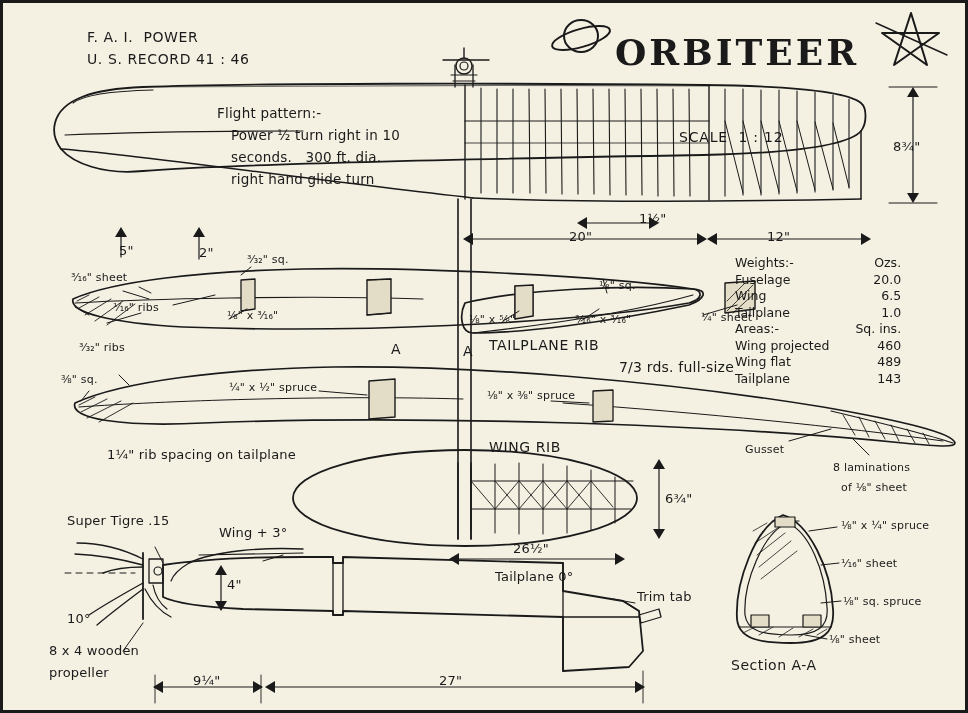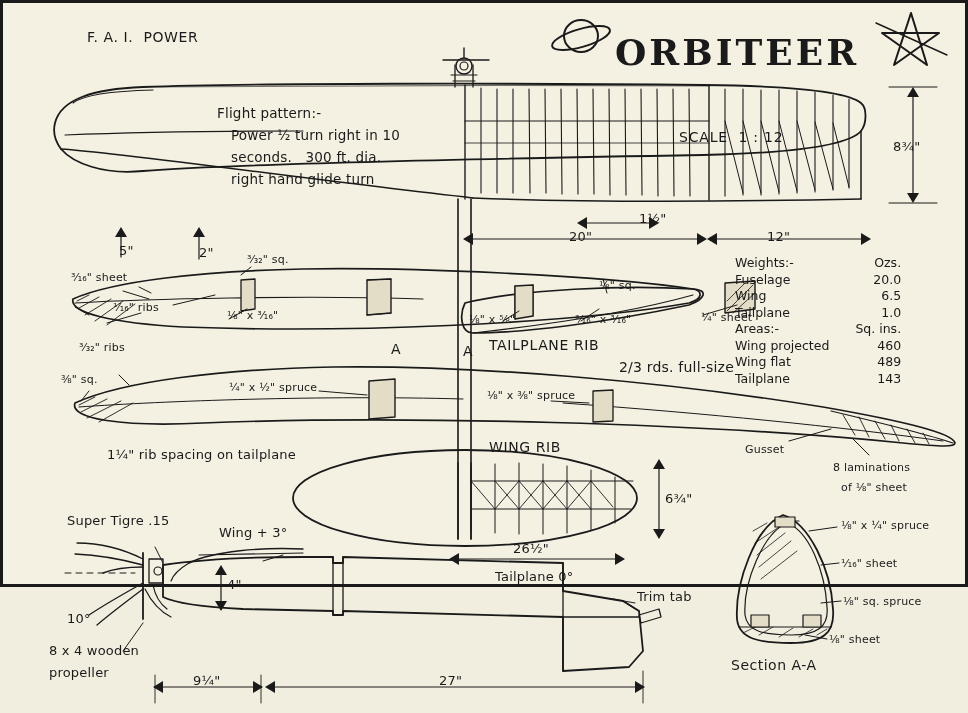--- a/index.html
+++ b/index.html
@@ -5,21 +5,21 @@
   html,body{margin:0;padding:0;}
   body{
     width:968px;height:713px;
     background:#f2eedf;
     font-family:"DejaVu Sans", sans-serif;
     color:#1a1a1a;
     overflow:hidden;
   }
   #sheet{
     position:relative;
-    width:968px;height:587px;
+    width:968px;height:713px;
     background:#f4f0e2;
     border:3px solid #1a1a1a;
     box-sizing:border-box;
   }
   .txt{
     position:absolute;
     white-space:pre;
     font-size:13px;
     line-height:1.25;
     letter-spacing:.2px;
@@ -323,20 +323,21 @@
       <path d="M806 528 L834 524" stroke-width="1"></path>
       <path d="M818 562 L836 560" stroke-width="1"></path>
       <path d="M818 600 L838 598" stroke-width="1"></path>
       <path d="M802 632 L824 636" stroke-width="1"></path>
 
       <path d="M392 342 L392 360" stroke-width="1" opacity="0"></path>
     </g>
   </svg>
 
   <div class="txt" style="left:84px;top:26px;font-size:14px;letter-spacing:.6px;">F. A. I.  POWER</div>
+  <div class="txt" style="left:84px;top:48px;font-size:14px;letter-spacing:.6px;">U. S. RECORD 41 : 46</div>
 
   <div class="title" style="left:612px;top:10px;margin-top:18px;">ORBITEER</div>
   <div class="txt" style="left:676px;top:78px;font-size:14px;letter-spacing:.8px;margin-top:48px;">SCALE  1 : 12</div>
 
   <div class="txt" style="left:214px;top:102px;font-size:13.5px;">Flight pattern:-</div>
   <div class="txt" style="left:228px;top:124px;font-size:13.5px;">Power ½ turn right in 10</div>
   <div class="txt" style="left:228px;top:146px;font-size:13.5px;">seconds.   300 ft. dia.</div>
   <div class="txt" style="left:228px;top:168px;font-size:13.5px;">right hand glide turn</div>
 
   <div class="txt" style="left:890px;top:136px;font-size:13px;">8¾"</div>
@@ -357,21 +358,21 @@
 
   <div class="txt" style="left:486px;top:334px;font-size:14px;letter-spacing:.6px;">TAILPLANE RIB</div>
   <div class="txt" style="left:388px;top:338px;font-size:14px;">A</div>
   <div class="txt" style="left:460px;top:340px;font-size:14px;">A</div>
 
   <div class="txt small" style="left:76px;top:338px;">³⁄₃₂" ribs</div>
   <div class="txt small" style="left:58px;top:370px;">⅜" sq.</div>
   <div class="txt small" style="left:226px;top:378px;">¼" x ½" spruce</div>
   <div class="txt small" style="left:484px;top:386px;">⅛" x ⅜" spruce</div>
 
-  <div class="txt" style="left:616px;top:356px;font-size:14px;">2/3 rds. full-size</div>
+  <div class="txt" style="left:616px;top:356px;font-size:14px;">7/3 rds. full-size</div>
   <div class="txt" style="left:486px;top:436px;font-size:14px;letter-spacing:.6px;">WING RIB</div>
   <div class="txt" style="left:104px;top:444px;font-size:13px;">1¼" rib spacing on tailplane</div>
   <div class="txt small" style="left:742px;top:440px;">Gusset</div>
   <div class="txt small" style="left:830px;top:458px;">8 laminations</div>
   <div class="txt small" style="left:838px;top:478px;">of ⅛" sheet</div>
 
   <div class="txt" style="left:662px;top:488px;font-size:13px;">6¾"</div>
   <div class="txt" style="left:510px;top:538px;font-size:13px;">26½"</div>
 
   <div class="txt" style="left:64px;top:510px;font-size:13px;">Super Tigre .15</div>

